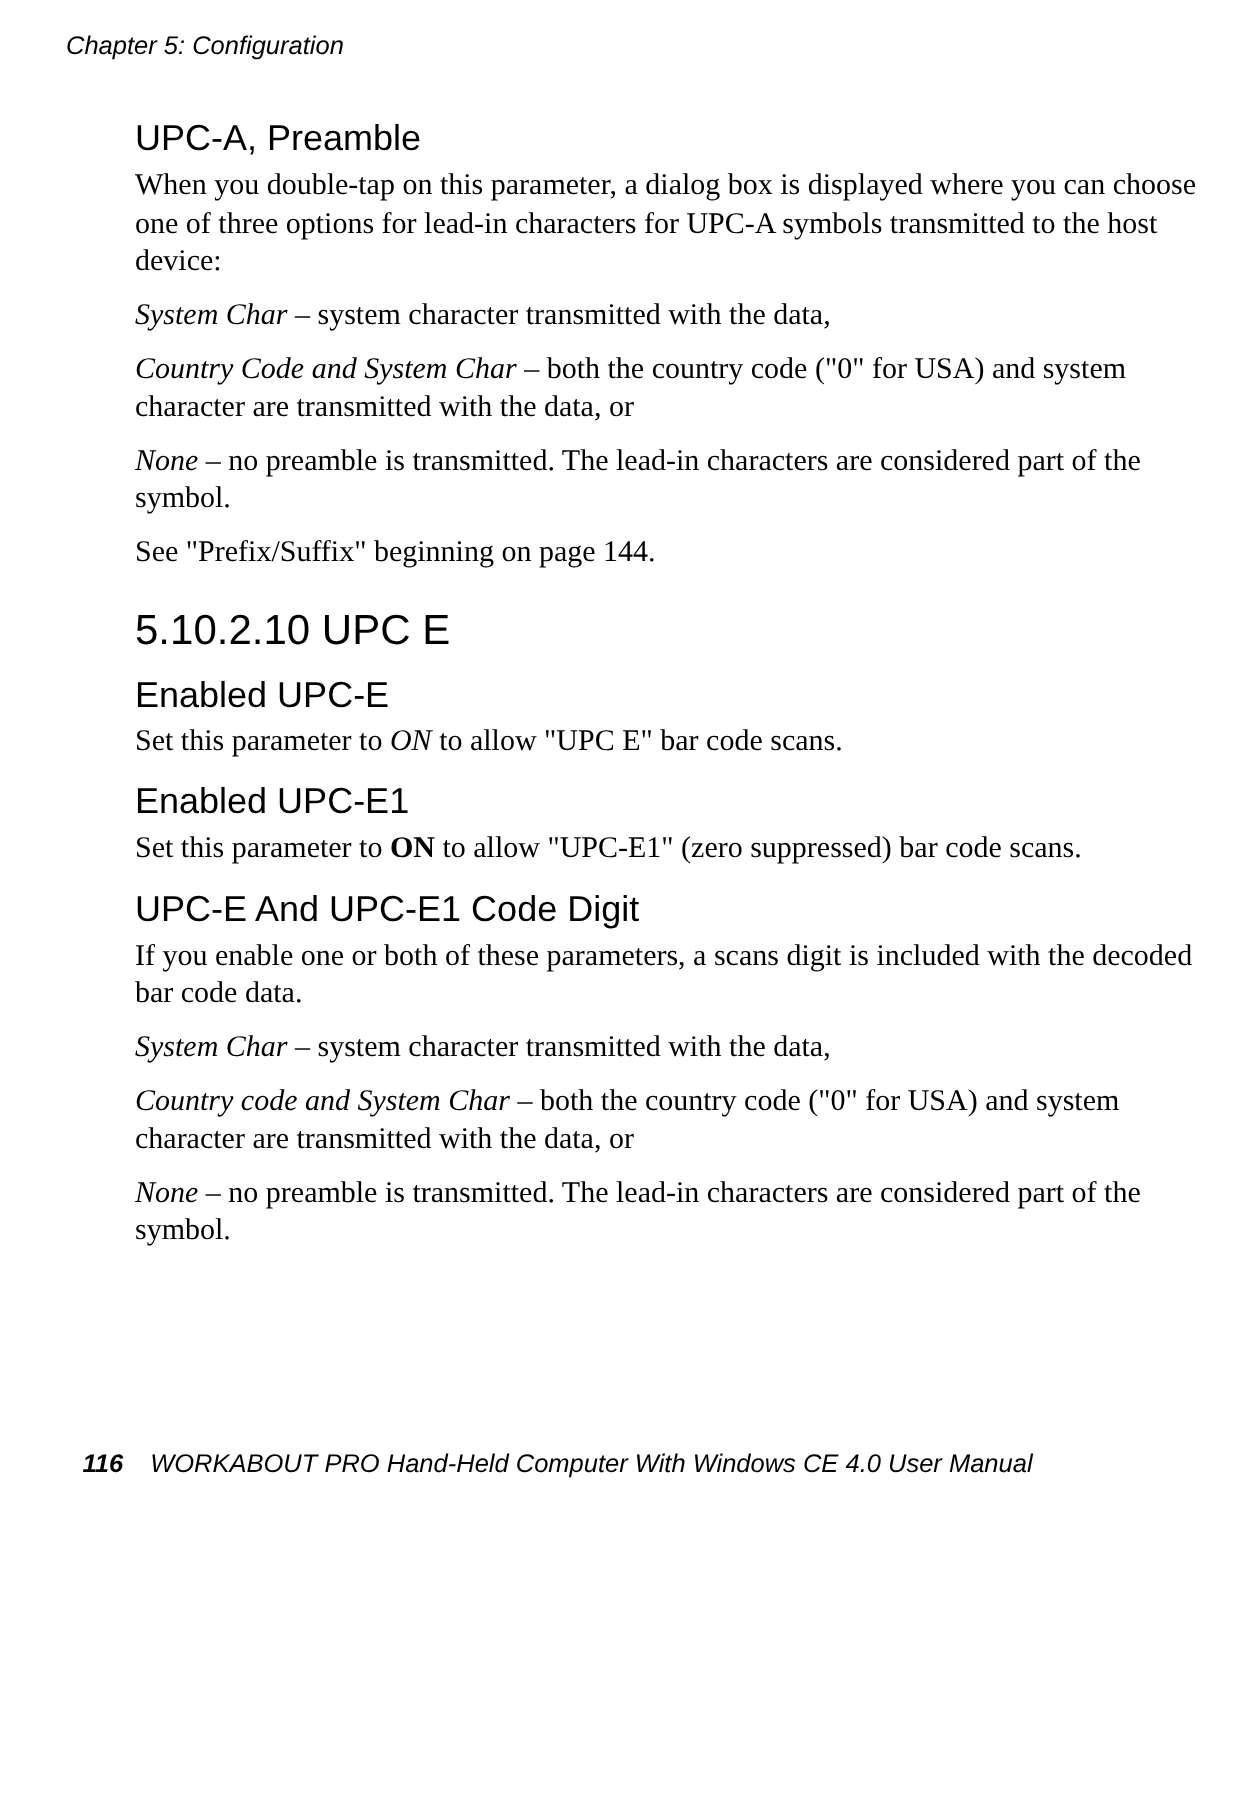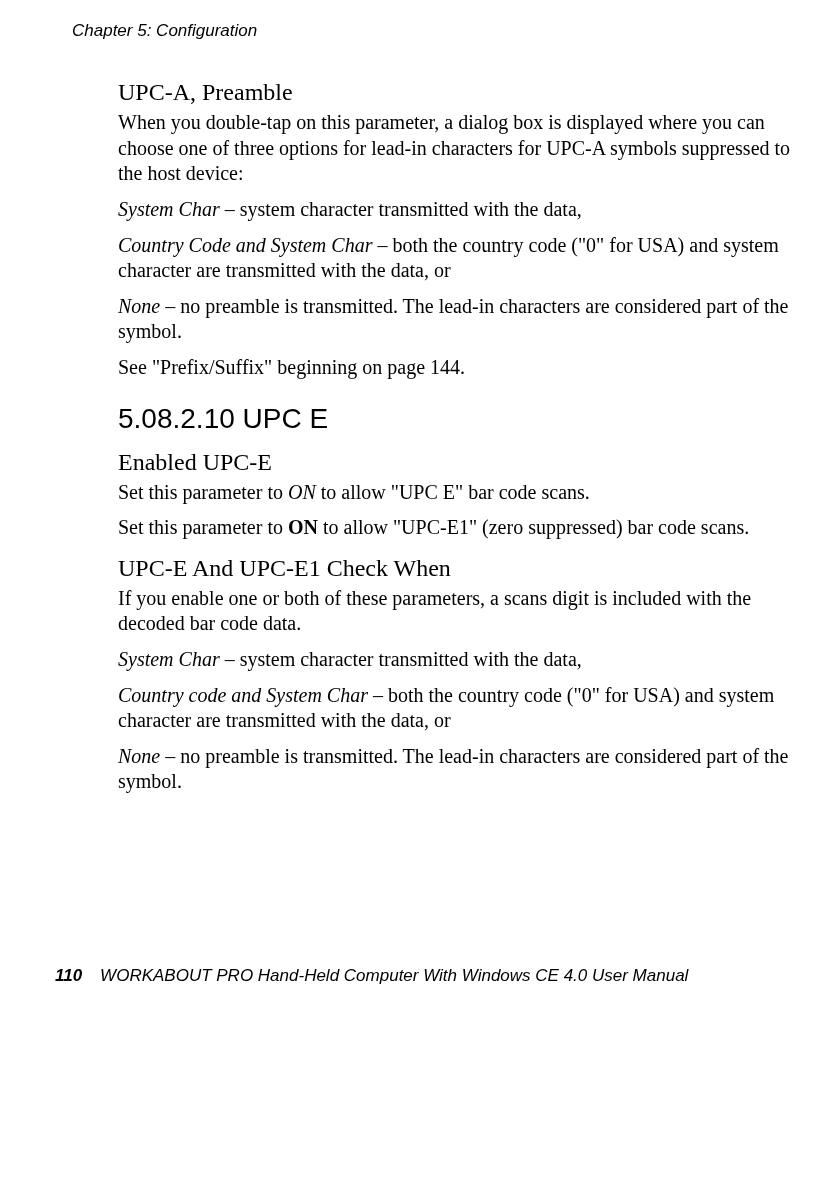--- a/index.html
+++ b/index.html
@@ -9,34 +9,34 @@
     height: 1197px;
     background: #ffffff;
     font-family: "Times New Roman", Times, serif;
     color: #000000;
   }
   .page {
     position: relative;
     width: 828px;
     height: 1016px;
     box-sizing: border-box;
-    padding: 20px 30px 40px 72px;
+    padding: 20px 30px 40px 44px;
   }
   .header {
     font-style: italic;
     font-family: Arial, Helvetica, sans-serif;
     font-size: 17px;
     line-height: 1.25;
     margin-bottom: 38px;
   }
   .content {
     padding-left: 46px;
   }
   .h-sub {
-    font-family: Liberation Serif, serif;
+    font-family: Liberation Sans, sans-serif;
     font-stretch: condensed;
     font-weight: 400;
     font-size: 24px;
     margin: 14px 0 4px 0;
   }
   .h-num {
     font-family: "Arial Narrow", Arial, Helvetica, sans-serif;
     font-stretch: condensed;
     font-weight: 400;
     font-size: 28px;
@@ -68,56 +68,57 @@
 
 <div class="page">
 
   <div class="header">
     <div>Chapter 5: Configuration</div>
   </div>
 
   <div class="content">
 
     <div class="h-sub">UPC-A, Preamble</div>
-    <p class="body">When you double-tap on this parameter, a dialog box is displayed where you can choose one of three options for lead-in characters for UPC-A symbols suppressed to the host device:</p>
+    <p class="body">When you double-tap on this parameter, a dialog box is displayed where you can choose one of three options for lead-in characters for UPC-A symbols transmitted to the host device:</p>
     <p class="body">
       <em class="term">System Char</em><span> – system character transmitted with the data,</span>
     </p>
     <p class="body">
       <em class="term">Country Code and System Char</em><span> – both the country code ("0" for USA) and system character are transmitted with the data, or</span>
     </p>
     <p class="body">
       <em class="term">None</em><span> – no preamble is transmitted. The lead-in characters are considered part of the symbol.</span>
     </p>
 
     <p class="body">See "Prefix/Suffix" beginning on page 144.</p>
 
-    <div class="h-num">5.08.2.10  UPC E</div>
+    <div class="h-num">5.10.2.10  UPC E</div>
 
     <div class="h-sub">Enabled UPC-E</div>
     <p class="body">
       <span>Set this parameter to </span><em class="term">ON</em><span> to allow "UPC E" bar code scans.</span>
     </p>
 
+    <div class="h-sub">Enabled UPC-E1</div>
     <p class="body">
       <span>Set this parameter to </span><strong class="term">ON</strong><span> to allow "UPC-E1" (zero suppressed) bar code scans.</span>
     </p>
 
-    <div class="h-sub">UPC-E And UPC-E1 Check When</div>
+    <div class="h-sub">UPC-E And UPC-E1 Code Digit</div>
     <p class="body">If you enable one or both of these parameters, a scans digit is included with the decoded bar code data.</p>
 
     <p class="body">
       <em class="term">System Char</em><span> – system character transmitted with the data,</span>
     </p>
     <p class="body">
       <em class="term">Country code and System Char</em><span> – both the country code ("0" for USA) and system character are transmitted with the data, or</span>
     </p>
     <p class="body">
       <em class="term">None</em><span> – no preamble is transmitted. The lead-in characters are considered part of the symbol.</span>
     </p>
 
   </div>
 
   <div class="footer">
-    <span class="pagenum">110</span><span>WORKABOUT PRO Hand-Held Computer With Windows CE 4.0 User Manual</span>
+    <span class="pagenum">116</span><span>WORKABOUT PRO Hand-Held Computer With Windows CE 4.0 User Manual</span>
   </div>
 
 </div>
 
 </body></html>

